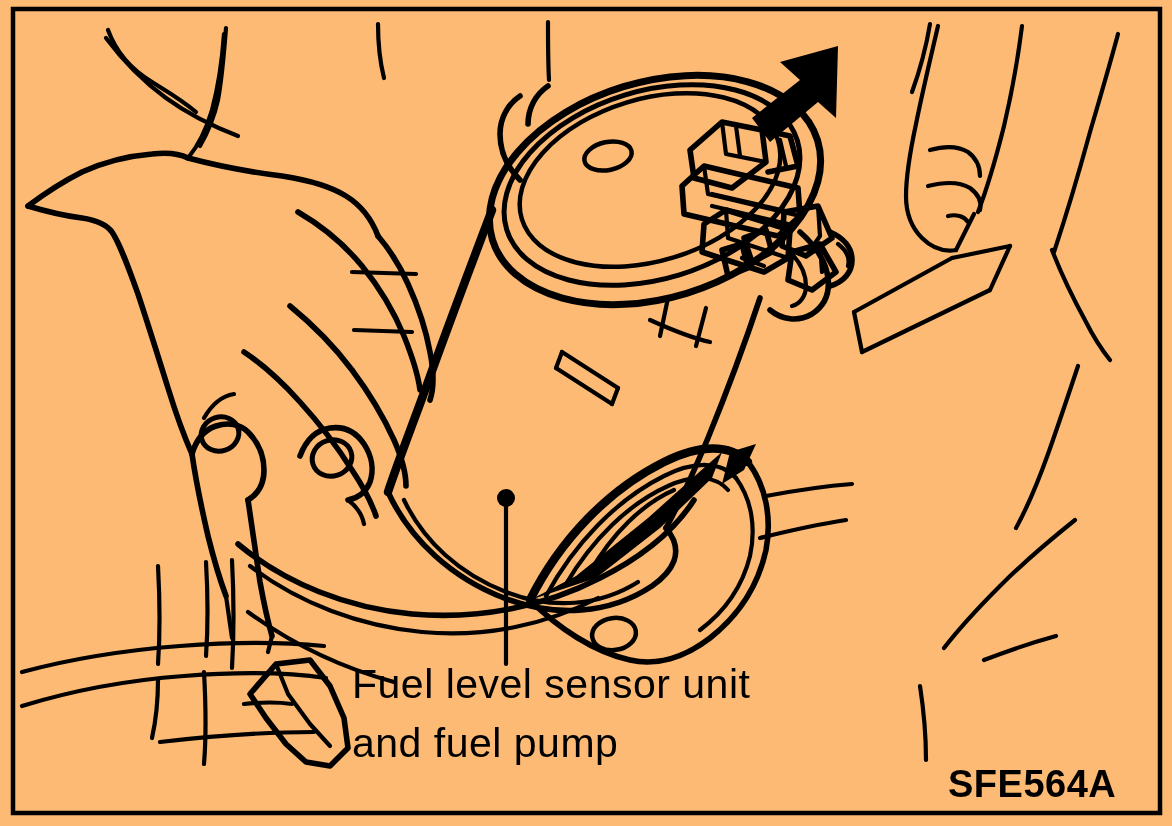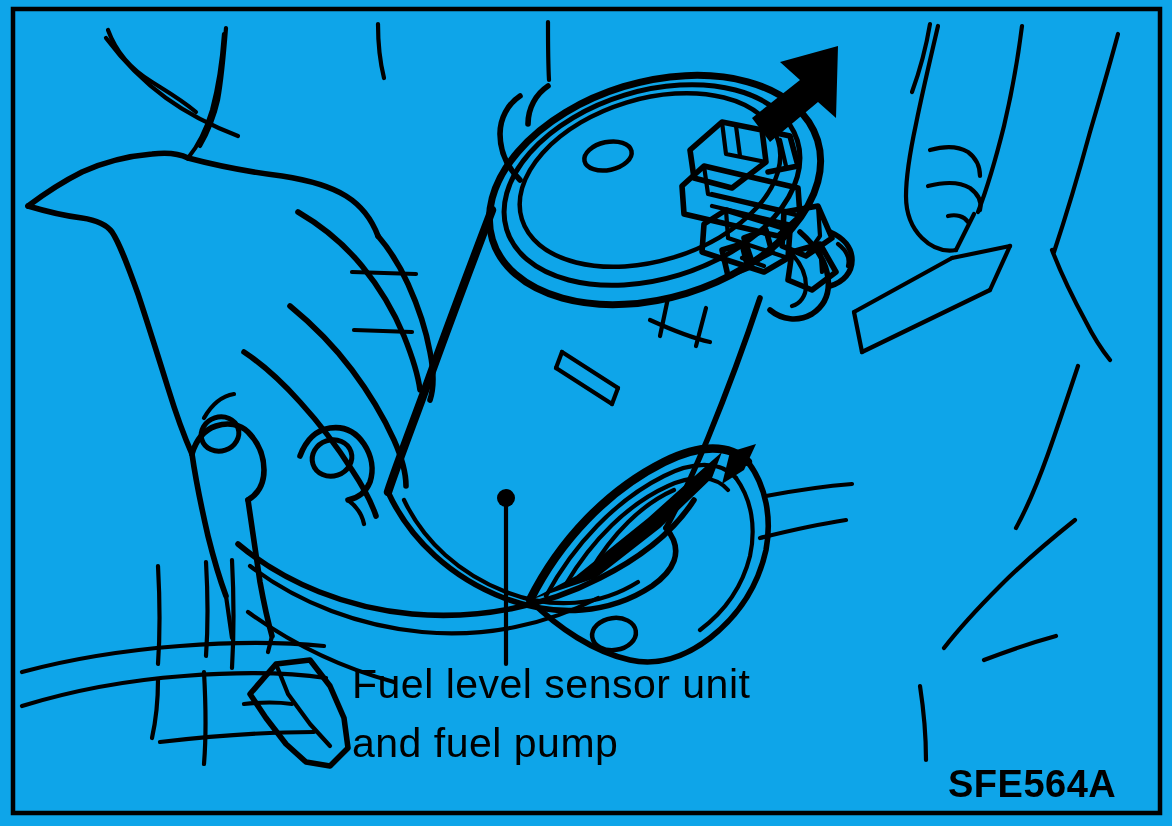--- a/index.html
+++ b/index.html
@@ -11,21 +11,21 @@
   body {
     width: 1172px;
     height: 826px;
     font-family: "Liberation Sans", sans-serif;
     overflow: hidden;
   }
   #figure-root {
     position: relative;
     width: 1172px;
     height: 826px;
-    background: #0ea5e9;
+    background: #fdba74;
   }
   #figure-svg {
     position: absolute;
     left: 0;
     top: 0;
     width: 1172px;
     height: 826px;
     display: block;
   }
   .ln {

